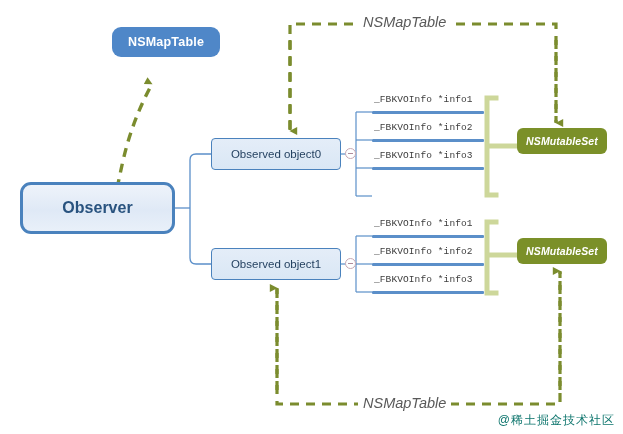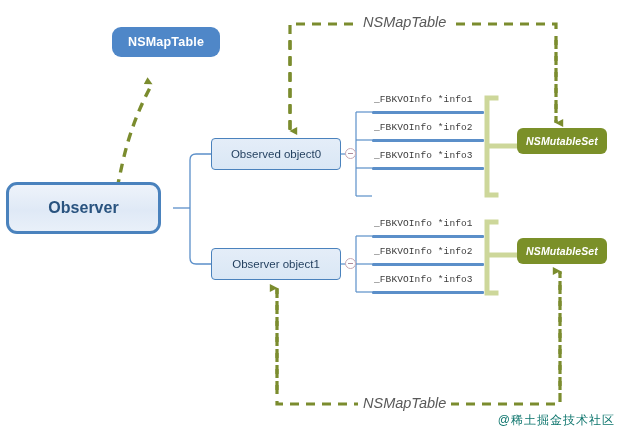--- a/index.html
+++ b/index.html
@@ -45,21 +45,21 @@
     border-radius: 9px;
     background: #4f87c8;
     color: #ffffff;
     font-size: 12.5px;
     font-weight: bold;
     letter-spacing: 0.2px;
   }
 
   
   .node-observer {
-    left: 6px;
+    left: 20px;
     top: 182px;
     width: 155px;
     height: 52px;
     border-radius: 11px;
     border: 3px solid #4a82bd;
     background: linear-gradient(180deg, #eef3fa 0%, #dfe9f6 55%, #e9f0f9 100%);
     color: #29537f;
     font-size: 16px;
     font-weight: bold;
   }
@@ -236,21 +236,21 @@
       <path d="M560,390 L560,271" fill="none" stroke="#7b8c2e" stroke-width="3.2" stroke-dasharray="9 7" marker-end="url(#arrow-green-up)"></path>
     </g>
   </svg>
 
   <div class="node node-maptable">NSMapTable</div>
 
   <div class="node node-observer">Observer</div>
 
   <div class="node node-observed node-observed-0">Observed object0</div>
 
-  <div class="node node-observed node-observed-1">Observer object1</div>
+  <div class="node node-observed node-observed-1">Observed object1</div>
 
   <div class="node node-mutableset node-mutableset-0">NSMutableSet</div>
 
   <div class="node node-mutableset node-mutableset-1">NSMutableSet</div>
 
   <div class="collapse-handle handle-0"></div>
   <div class="collapse-handle handle-1"></div>
 
   <div class="info-item" style="left:372px; top:94px;">
     <span class="info-label">_FBKVOInfo *info1</span>

